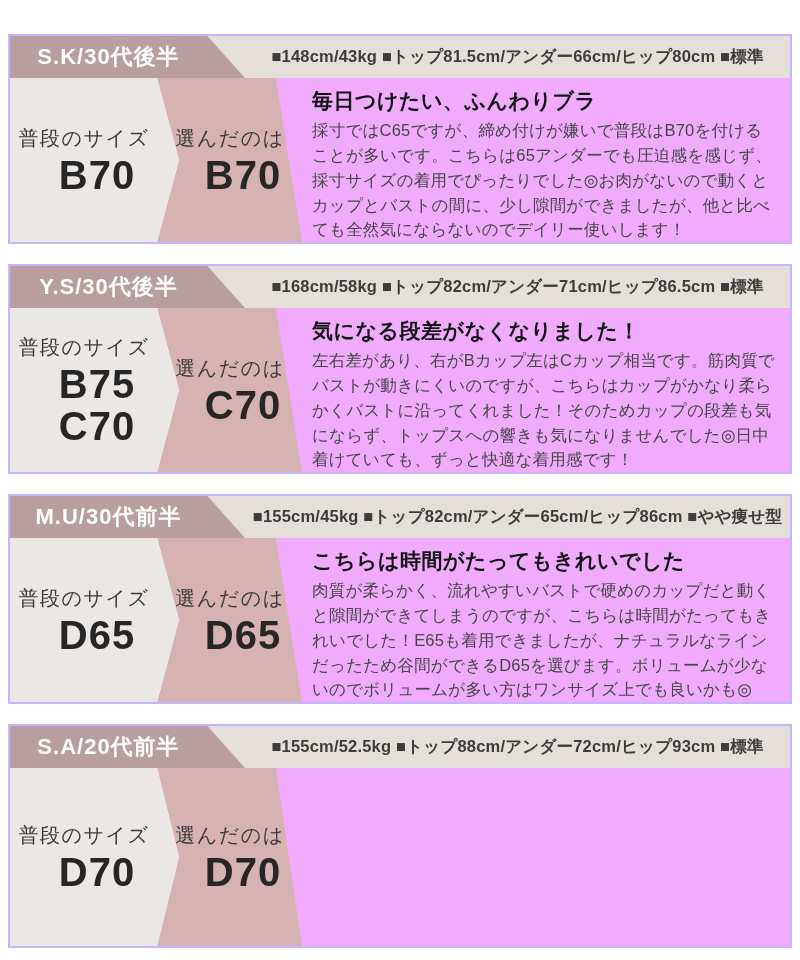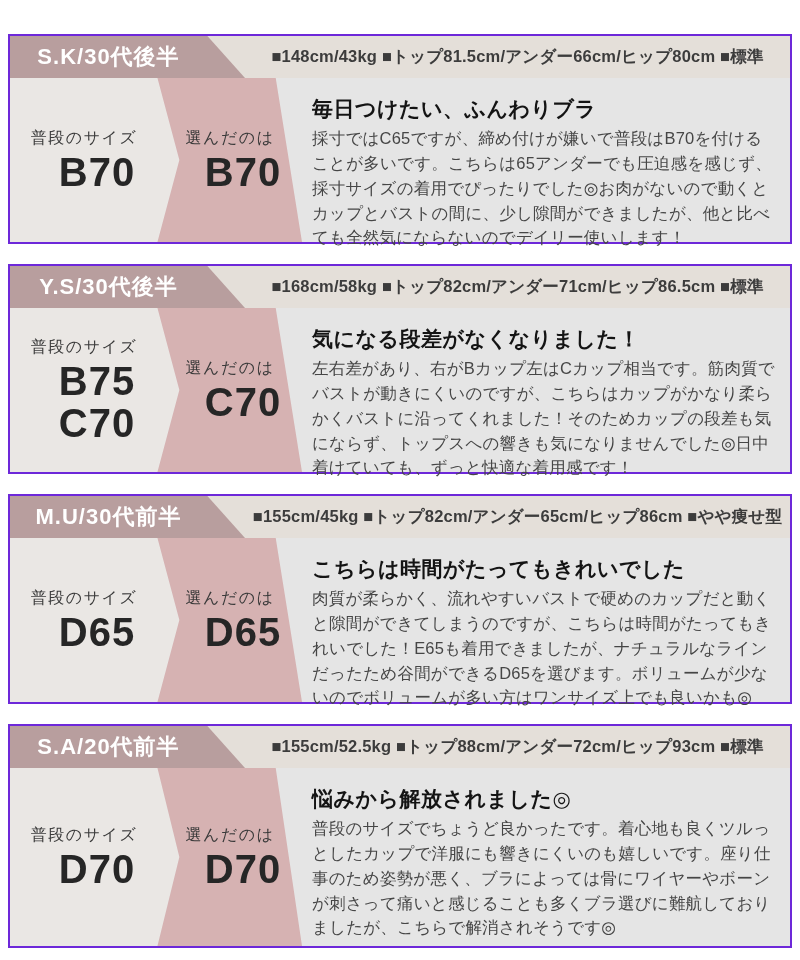--- a/index.html
+++ b/index.html
@@ -2,21 +2,21 @@
 <html><head>
 <meta charset="utf-8">
 <style>
   html,body{margin:0;padding:0;background:#ffffff;}
   body{
     width:800px;height:960px;
     font-family:"Liberation Sans","DejaVu Sans",sans-serif;
     color:#333;overflow:hidden;
   }
   .wrap{padding:34px 8px 0;display:flex;flex-direction:column;gap:20px;}
-  .card{border:2px solid #6d28d9;background:#e5e5e5;box-sizing:border-box;}
+  .card{border:2px solid #c4b5fd;background:#f0abfc;box-sizing:border-box;}
   
   .hdr{height:42px;display:flex;align-items:stretch;background:#e4dfd9;overflow:hidden;}
   .name-block{
     width:235px;flex:none;background:#b89e9e;
     clip-path:polygon(0 0,84% 0,100% 100%,0 100%);
     display:flex;align-items:center;justify-content:center;
     padding-right:38px;box-sizing:border-box;
     color:#ffffff;font-weight:bold;font-size:22px;letter-spacing:1px;white-space:nowrap;
   }
   .stats{
@@ -29,23 +29,23 @@
   .card.tall .bdy{height:178px;}
   .panel{width:292px;flex:none;position:relative;overflow:hidden;}
   .chev-gray{position:absolute;inset:0;background:#eae7e4;
     clip-path:polygon(0 0,50.5% 0,58% 50%,50.5% 100%,0 100%);}
   .chev-pink{position:absolute;inset:0;background:#d6b2b2;
     clip-path:polygon(50.5% 0,91% 0,100% 100%,50.5% 100%,58% 50%);}
   .col{position:absolute;top:0;bottom:0;display:flex;flex-direction:column;
     align-items:center;justify-content:center;}
   .col.gray{left:0;width:148px;}
   .col.pink{left:159px;width:122px;}
-  .lbl{font-size:16px;color:#3a3a3a;letter-spacing:1.5px;font-weight:500;margin-bottom:2px;white-space:nowrap;}
+  .lbl{font-size:20px;color:#3a3a3a;letter-spacing:1.5px;font-weight:500;margin-bottom:2px;white-space:nowrap;}
   .size{font-size:40px;font-weight:bold;color:#262626;line-height:1.05;letter-spacing:1px;margin-left:26px;}
-  .review{flex:1;padding:17px 12px 0 10px;min-width:0;}
+  .review{flex:1;padding:9px 12px 0 10px;min-width:0;}
   .review h3{margin:0 0 4px;font-size:21px;color:#141414;letter-spacing:.5px;
     word-break:break-all;line-height:1.3;}
   .review p{margin:0;font-size:16.5px;color:#464646;line-height:1.5;
     word-break:break-all;letter-spacing:.2px;}
 </style>
 </head>
 <body>
 
 <div class="wrap">
 
@@ -147,20 +147,16 @@
         <div class="col gray">
           <div class="lbl">普段のサイズ</div>
           <div class="size">D70</div>
           <div class="size"></div>
         </div>
         <div class="col pink">
           <div class="lbl">選んだのは</div>
           <div class="size">D70</div>
         </div>
       </div>
-      <div class="review">
-        <h3>悩みから解放されました◎</h3>
-        <p>普段のサイズでちょうど良かったです。着心地も良くツルっとしたカップで洋服にも響きにくいのも嬉しいです。座り仕事のため姿勢が悪く、ブラによっては骨にワイヤーやボーンが刺さって痛いと感じることも多くブラ選びに難航しておりましたが、こちらで解消されそうです◎</p>
-      </div>
     </div>
   </article>
 
 </div>
 
 </body></html>

